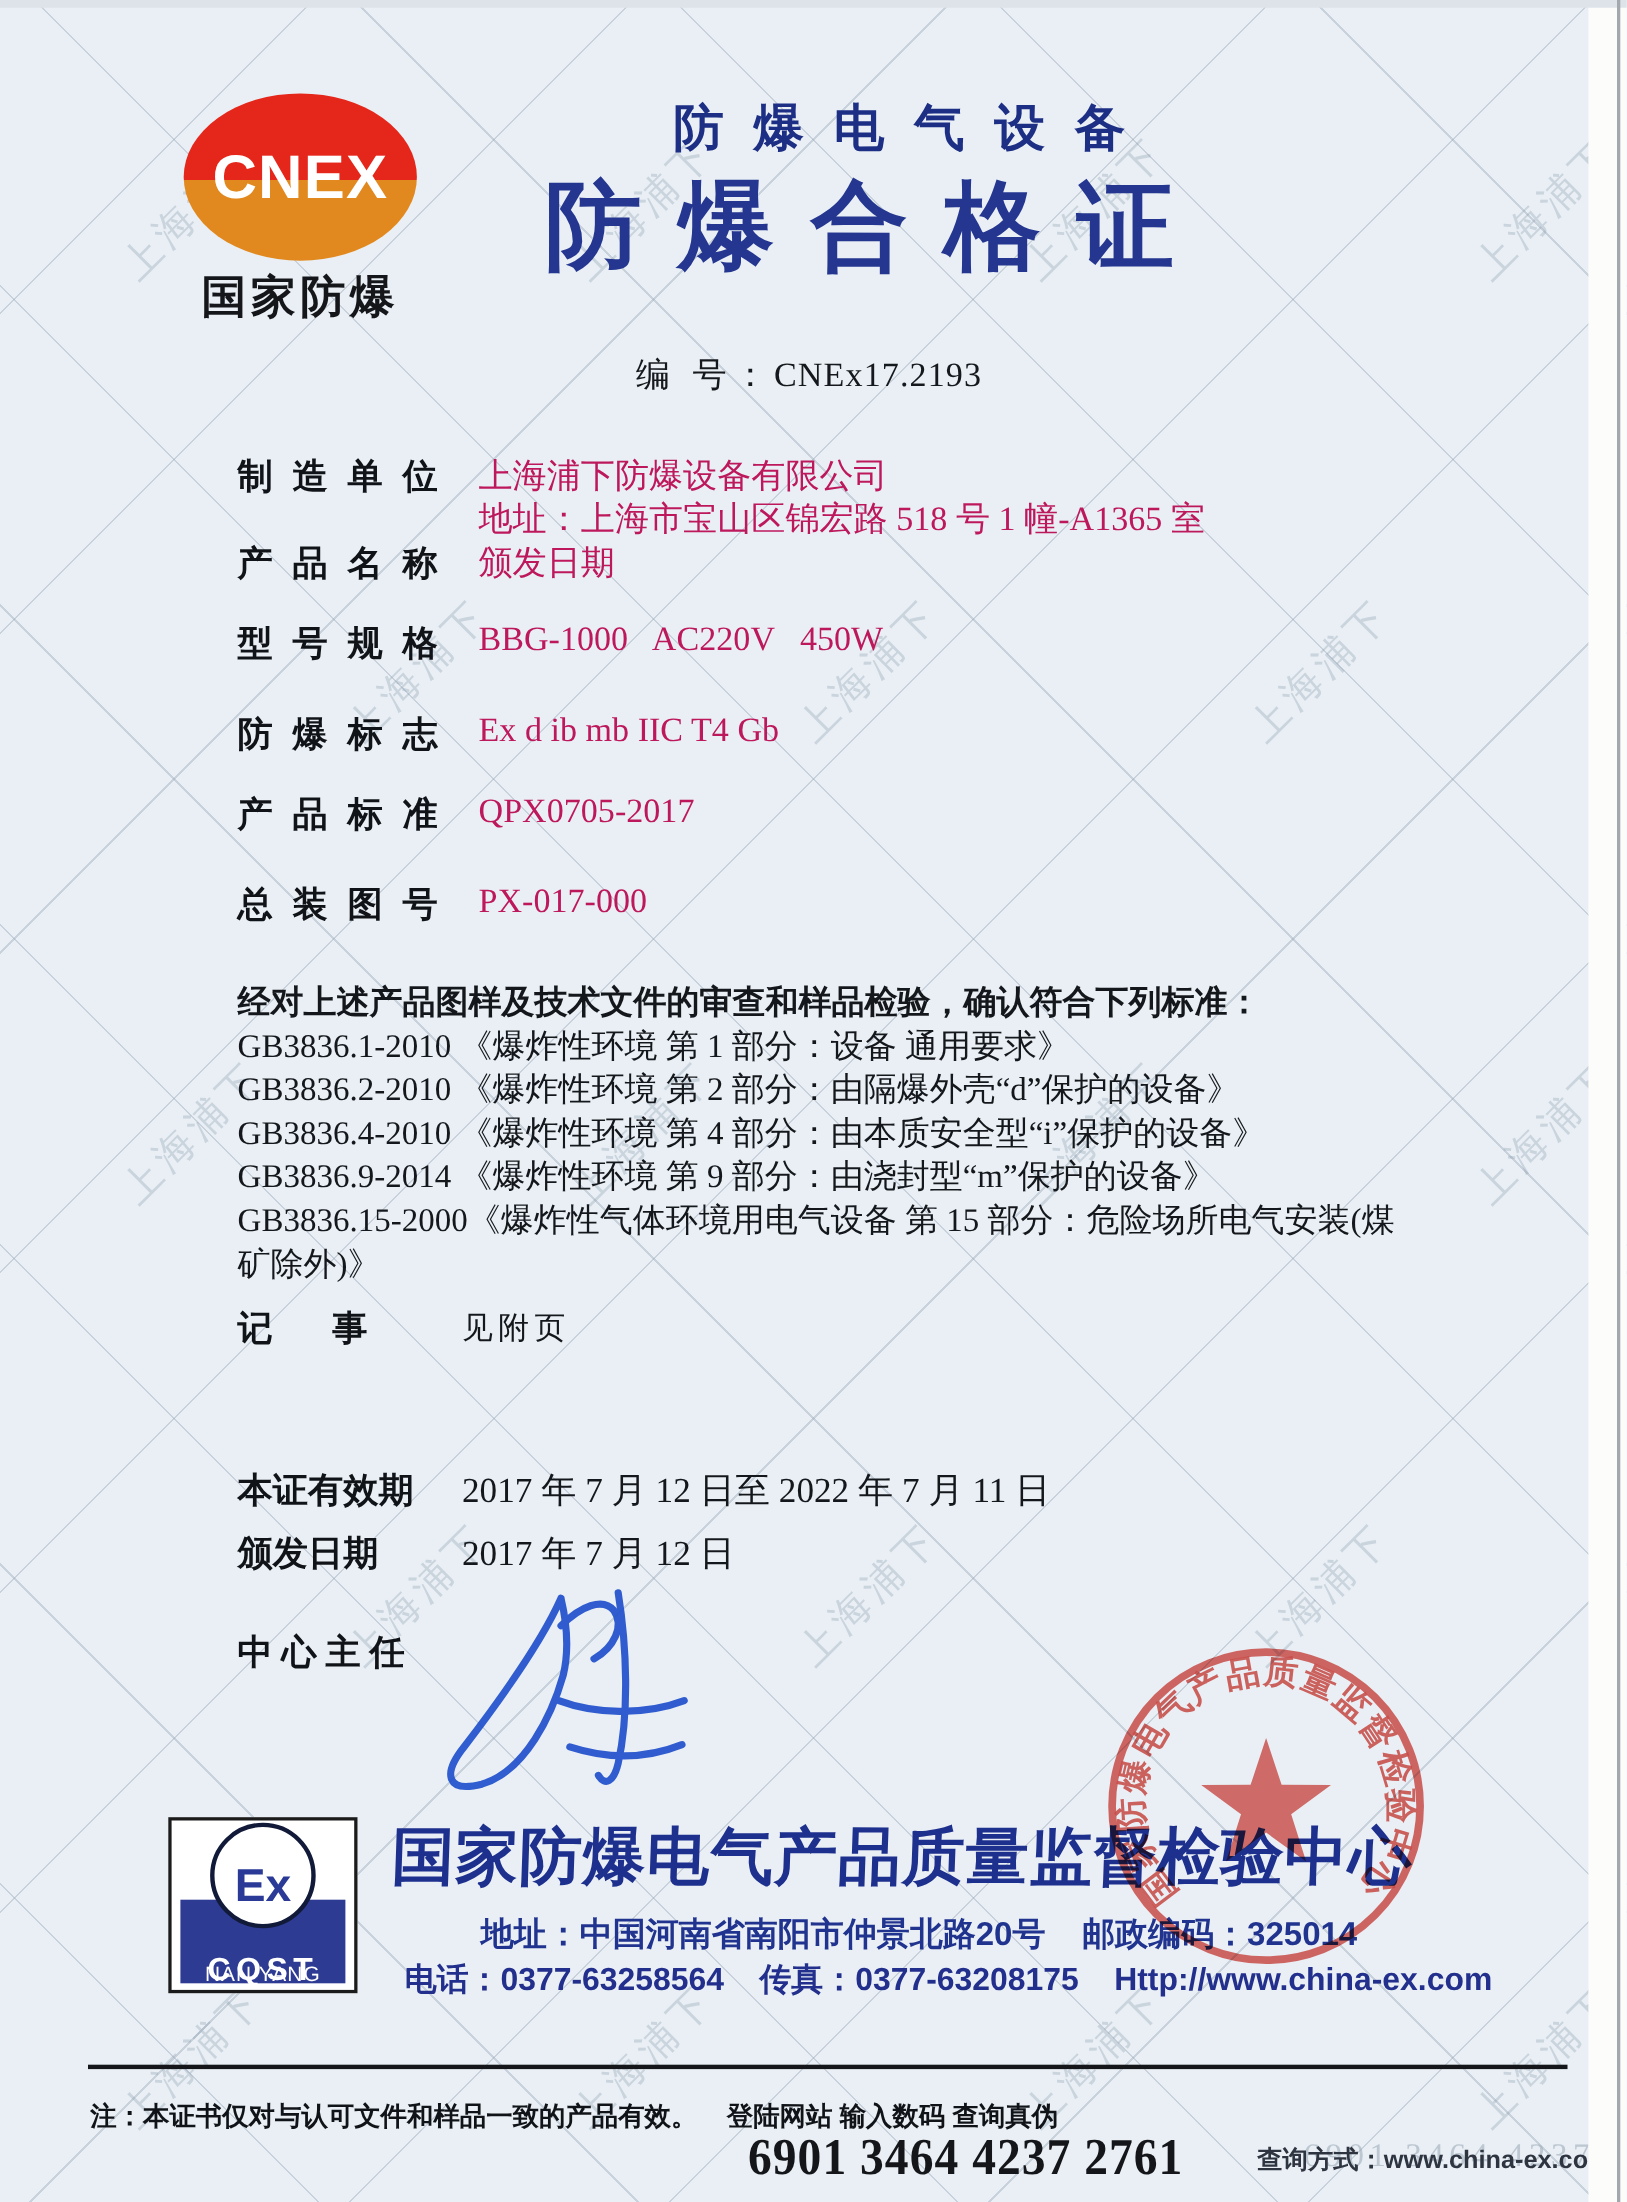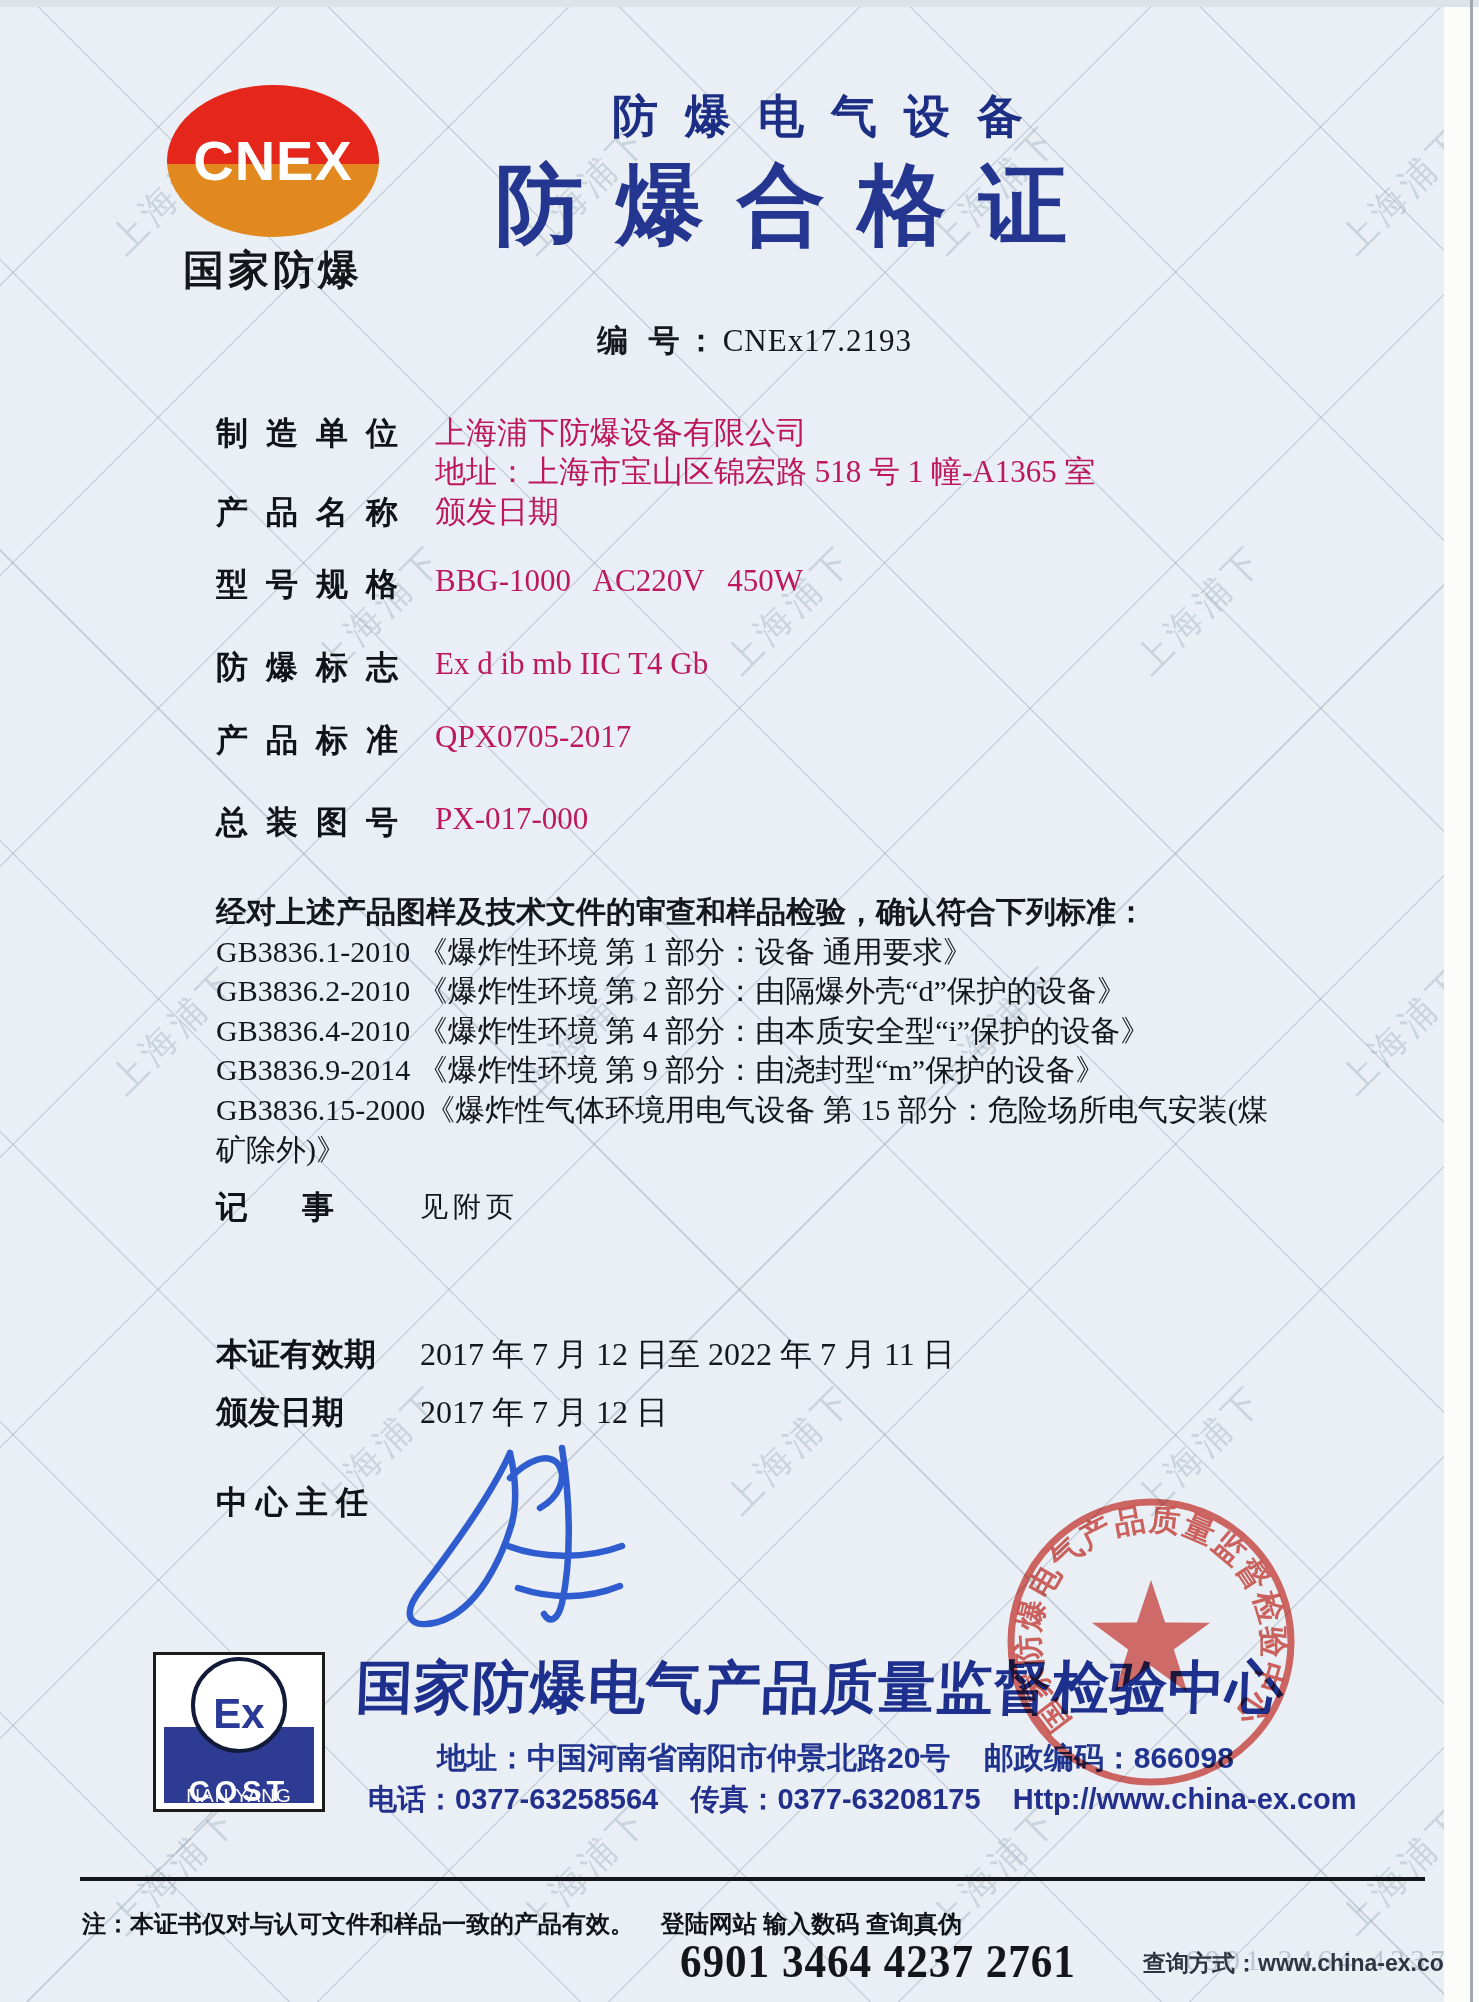--- a/index.html
+++ b/index.html
@@ -39,21 +39,21 @@
   
   #subtitle{
     position:absolute;left:612px;top:86px;z-index:3;
     font-size:46px;font-weight:bold;color:#1d2f85;letter-spacing:27px;white-space:nowrap;
   }
   #title{
     position:absolute;left:495px;top:146px;z-index:3;
     font-size:88px;font-weight:bold;color:#24368f;letter-spacing:33px;white-space:nowrap;
   }
   #cert-no{position:absolute;left:578px;top:320px;z-index:3;font-size:31px;white-space:pre;}
-  #cert-no .cl{font-weight:bold;letter-spacing:6px;margin-left:19px;}
+  #cert-no .cl{font-weight:normal;letter-spacing:6px;}
   #cert-no .cv{font-family:"Liberation Serif",serif;letter-spacing:1px;}
   
   .frow{position:absolute;left:216px;z-index:3;white-space:pre;}
   .flabel{
     display:inline-block;width:182px;text-align:justify;text-align-last:justify;
     font-weight:bold;font-size:32px;color:#101318;vertical-align:top;
   }
   .fvalue{
     position:absolute;left:219px;top:0;font-family:Liberation Serif, serif;
     font-size:31px;color:#be185d;white-space:pre;
@@ -194,21 +194,21 @@
 
   <div id="cqst">
     <div class="bluebox"></div>
     <div class="excircle">
       <span class="extext">Ex</span>
     </div>
     <div class="cqsttext">CQST</div>
     <div class="citytext">NAN YANG</div>
   </div>
   <div id="org-name">国家防爆电气产品质量监督检验中心</div>
-  <div id="org-address">地址：中国河南省南阳市仲景北路20号    邮政编码：866098</div>
+  <div id="org-address">地址：中国河南省南阳市仲景北路20号    邮政编码：325014</div>
   <div id="org-phone">电话：0377-63258564    传真：0377-63208175    Http://www.china-ex.com</div>
 
   <svg id="stamp" width="295" height="300" viewBox="0 0 295 300">
     <defs>
       <path id="stamp-arc" d="M 67.8,229.2 A 112,112 0 1 1 226.2,229.2" fill="none"></path>
     </defs>
     <circle cx="147" cy="150" r="140" fill="none" stroke="#d8423c" stroke-width="7" opacity=".85"></circle>
     <polygon points="147,88 161.1,130.6 206,130.8 169.8,157.4 183.4,200.2 147,174 110.6,200.2 124.2,157.4 88,130.8 132.9,130.6" fill="#d8423c" opacity=".82"></polygon>
     <text font-size="31" font-weight="bold" fill="#d8423c" opacity=".88" font-family="Liberation Serif,serif">
       <textPath href="#stamp-arc" startOffset="0" textLength="520" id="stamp-text-path">国家防爆电气产品质量监督检验中心</textPath>

